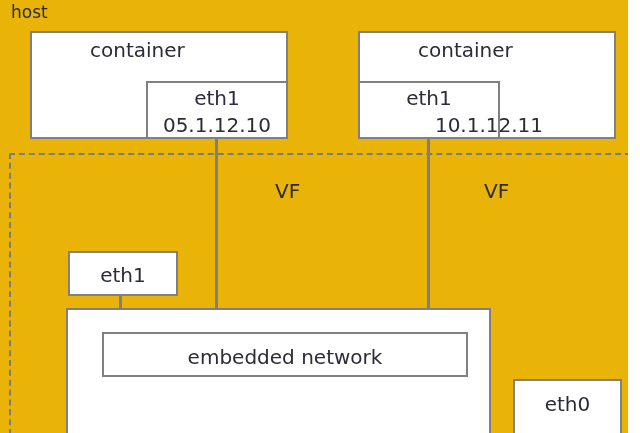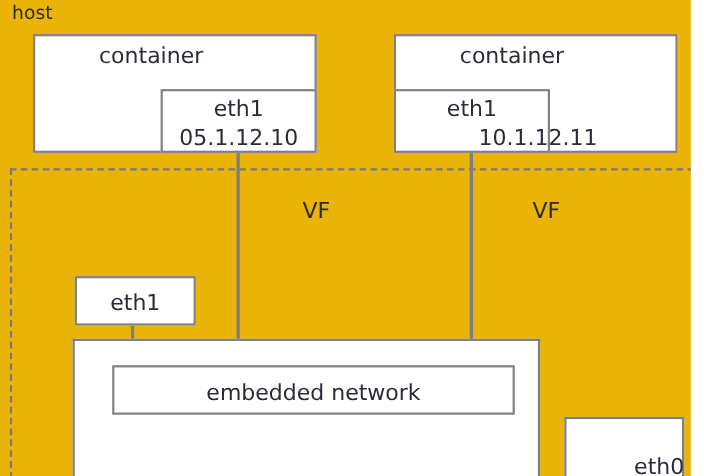--- a/index.html
+++ b/index.html
@@ -118,15 +118,15 @@
 
   <div class="box-open layer-box" style="left:66px; top:308px; width:425px; height:125px;"></div>
 
   <div class="box layer-box" style="left:102px; top:332px; width:366px; height:45px;"></div>
 
   <div class="ctext layer-text" style="left:102px; top:347px; width:366px;">embedded network</div>
 
 
   <div class="box-open layer-box" style="left:513px; top:379px; width:109px; height:54px;"></div>
 
-  <div class="ctext layer-text" style="left:513px; top:414px; width:109px;text-align:right;">eth0</div>
+  <div class="ctext layer-text" style="left:513px; top:394px; width:109px;">eth0</div>
 
 </div>
 
 </body></html>

